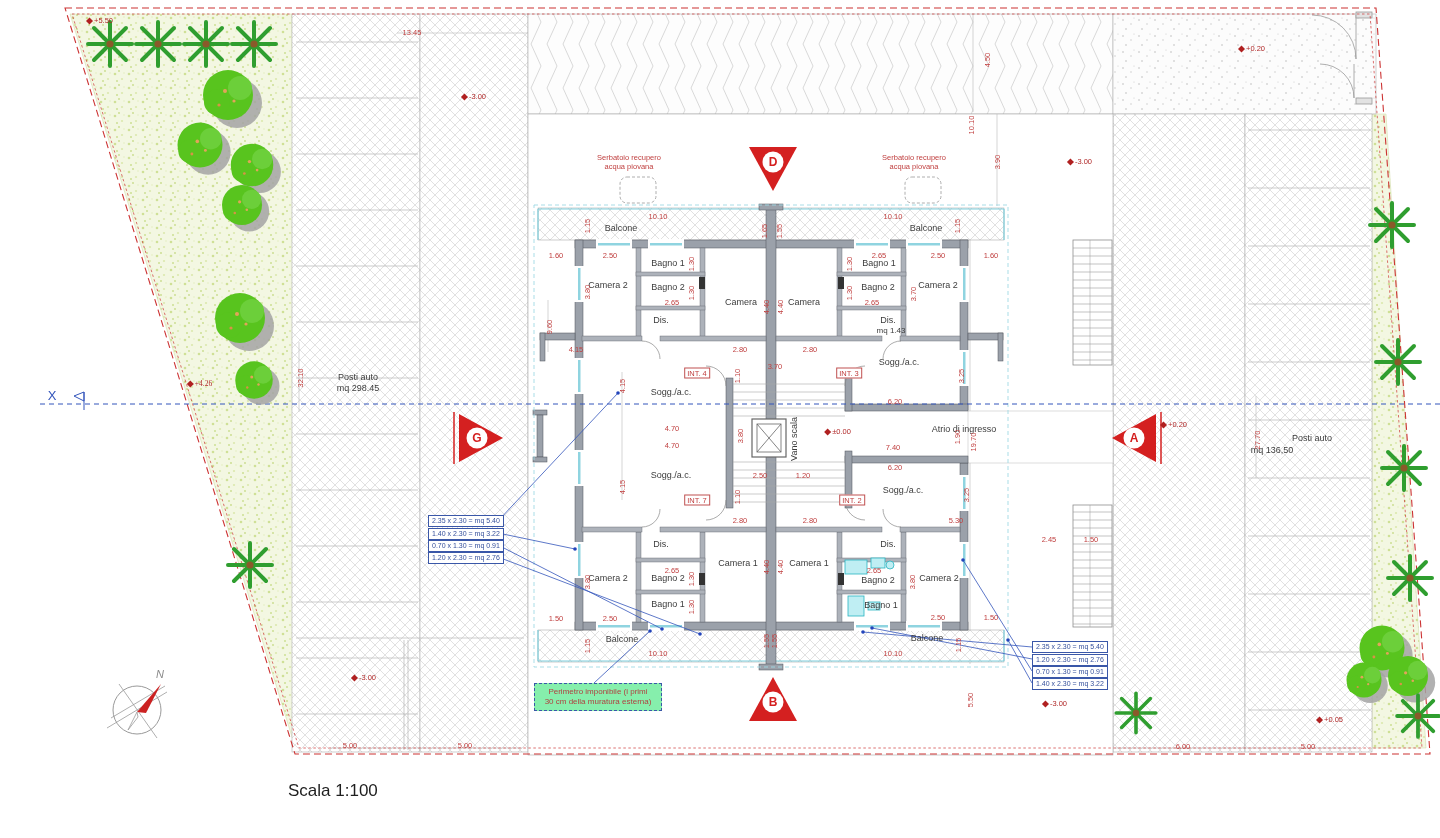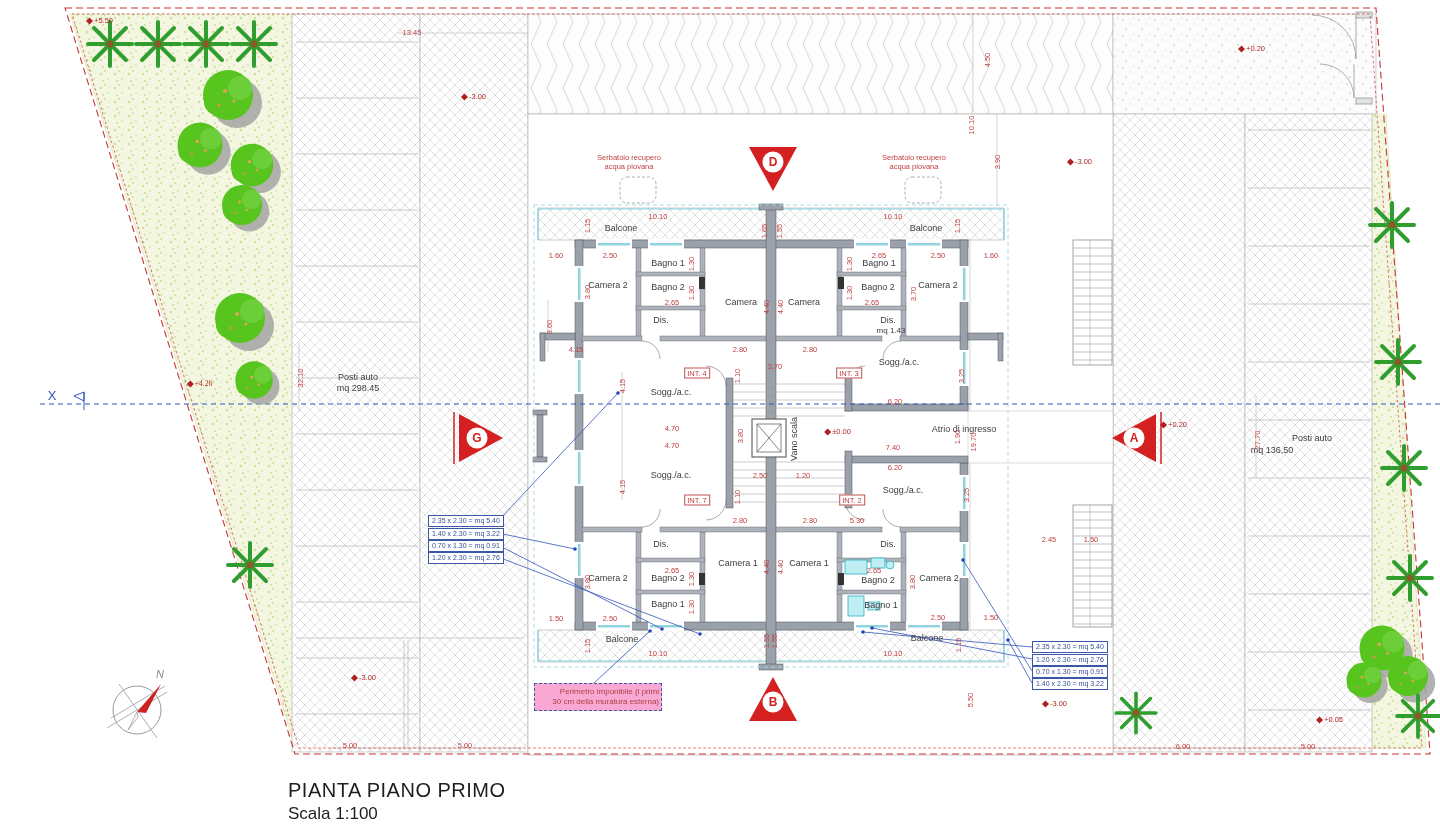--- a/index.html
+++ b/index.html
@@ -15,21 +15,21 @@
   .roomv{color:#3c3c3c;font-size:9px;transform:translate(-50%,-50%) rotate(-90deg);}
   .red-note{color:#c04040;font-size:7.5px;}
   .int{color:#c04040;font-size:7.5px;border:1px solid #c05050;background:#fff;padding:0 2px;line-height:9px;}
   .level{color:#b02828;font-size:7.5px;}
   .level::before{content:"";display:inline-block;width:5px;height:5px;background:#b02020;
                  transform:rotate(45deg);margin-right:2px;vertical-align:middle;}
   .mletter{color:#d42020;font-size:12px;font-weight:bold;}
   .abox{position:absolute;border:1px solid #3a57a8;background:#fff;color:#35509c;
         font-size:7px;line-height:10px;padding:0 3px;white-space:nowrap;}
   .pbox{position:absolute;left:534px;top:683px;width:122px;border:1px dashed #3a57a8;
-        background:#f9a8d4;color:#b04040;font-size:8px;line-height:10px;text-align:right;padding:3px 2px;}
+        background:#86efac;color:#b04040;font-size:8px;line-height:10px;text-align:center;padding:3px 2px;}
   #x-label{position:absolute;left:52px;top:395px;color:#3355bb;font-size:13px;}
   #n-label{position:absolute;left:160px;top:674px;color:#8a8a8a;font-size:11px;font-style:italic;}
   #title-block{position:absolute;left:288px;top:779px;color:#1e1e1e;}
   #title-block .t1{font-size:20px;letter-spacing:.5px;}
   #title-block .t2{font-size:17px;margin-top:2px;}
 </style>
 </head>
 <body>
 
 <div id="canvas">
@@ -425,21 +425,21 @@
       <span class="lbl dim" style="left: 803px; top: 475px;">1.20</span>
       <span class="lbl room" style="left: 671px; top: 475px;">Sogg./a.c.</span>
       <span class="lbl dimv" style="left: 622px; top: 487px;">4.15</span>
       <span class="lbl dimv" style="left: 737px; top: 497px;">1.10</span>
       <span class="lbl room" style="left: 903px; top: 490px;">Sogg./a.c.</span>
       <span class="lbl int" style="left: 697px; top: 500px;">INT. 7</span>
       <span class="lbl int" style="left: 852px; top: 500px;">INT. 2</span>
       <span class="lbl dimv" style="left: 966px; top: 495px;">3.25</span>
       <span class="lbl dim" style="left: 740px; top: 520px;">2.80</span>
       <span class="lbl dim" style="left: 810px; top: 520px;">2.80</span>
-      <span class="lbl dim" style="left: 857px; top: 520px; text-align: right;">5.30</span>
+      <span class="lbl dim" style="left: 956px; top: 520px; text-align: right;">5.30</span>
       <span class="lbl dim" style="left: 1049px; top: 539px;">2.45</span>
       <span class="lbl dim" style="left: 1091px; top: 539px;">1.50</span>
       <span class="lbl room" style="left: 661px; top: 544px;">Dis.</span>
       <span class="lbl room" style="left: 888px; top: 544px;">Dis.</span>
       <span class="lbl room" style="left: 738px; top: 563px;">Camera 1</span>
       <span class="lbl room" style="left: 809px; top: 563px;">Camera 1</span>
       <span class="lbl dimv" style="left: 766px; top: 567px;">4.40</span>
       <span class="lbl dimv" style="left: 780px; top: 567px;">4.40</span>
       <span class="lbl dim" style="left: 672px; top: 570px;">2.65</span>
       <span class="lbl dim" style="left: 874px; top: 570px;">2.65</span>
@@ -490,17 +490,16 @@
 <div class="abox" style="left:1032px;top:654px">1.20 x 2.30 = mq 2.76</div>
 <div class="abox" style="left:1032px;top:666px">0.70 x 1.30 = mq 0.91</div>
 <div class="abox" style="left:1032px;top:678px">1.40 x 2.30 = mq 3.22</div>
 
 <div class="pbox">
   <div>Perimetro imponibile (i primi</div>
   <div>30 cm della muratura esterna)</div>
 </div>
 
 <div id="title-block">
-  <div class="t1">PIANTA PIANO PRIMO</div>
   <div class="t2">Scala 1:100</div>
 </div>
 
 </div>
 
 </body></html>

